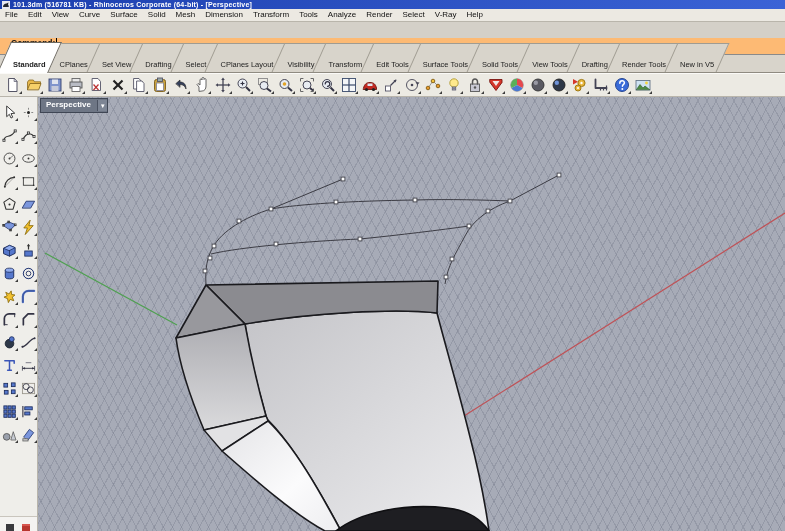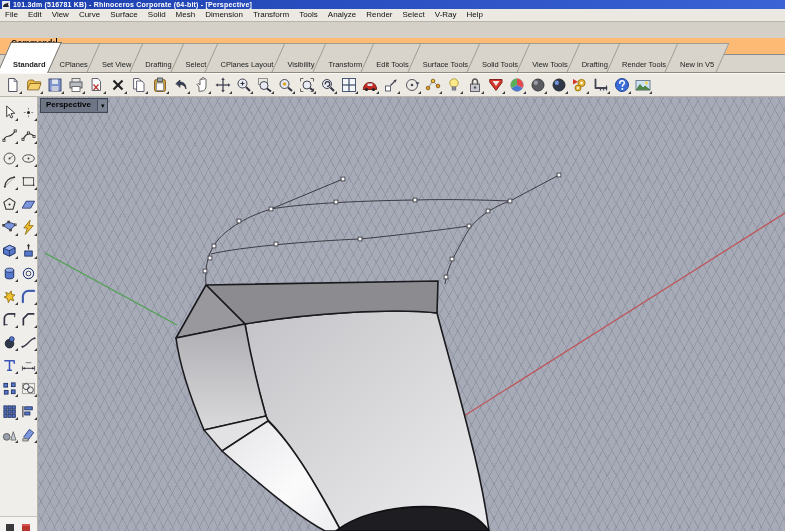--- a/index.html
+++ b/index.html
@@ -59,21 +59,21 @@
   .stub2{left:22px;background:#b8352e;border-top:2px solid #d6554e;box-sizing:border-box;}
 
   
   .viewport{position:absolute;left:38px;top:0;width:747px;height:434px;overflow:hidden;
     background-color:var(--vpbg,#a7abb7);
     background-image:
       repeating-linear-gradient(118deg, rgba(122,127,143,.40) 0 1px, transparent 1px 8px),
       repeating-linear-gradient(62deg,  rgba(122,127,143,.40) 0 1px, transparent 1px 8px);}
   .scene{position:absolute;left:0;top:0;width:100%;height:100%;display:block;}
   .vplabel{position:absolute;left:2px;top:1px;display:flex;align-items:center;
-    background:#6e7685;border:1px solid #3f4654;color:#000000;cursor:pointer;}
+    background:#6e7685;border:1px solid #3f4654;color:#ffffff;cursor:pointer;}
   .vplabel .vptext{font-size:8px;font-weight:bold;padding:1px 6px 2px 5px;line-height:10px;}
   .vplabel .vparrow{font-size:7px;line-height:11px;padding:0 3px;border-left:1px solid #4a5160;background:#7d8594;}
   .axisY{stroke:var(--yaxis,#4ea050);stroke-width:1.2;}
   .axisX{stroke:var(--xaxis,#bf5156);stroke-width:1.2;}
 </style>
 </head>
 <body>
 
 <div id="app">
 

